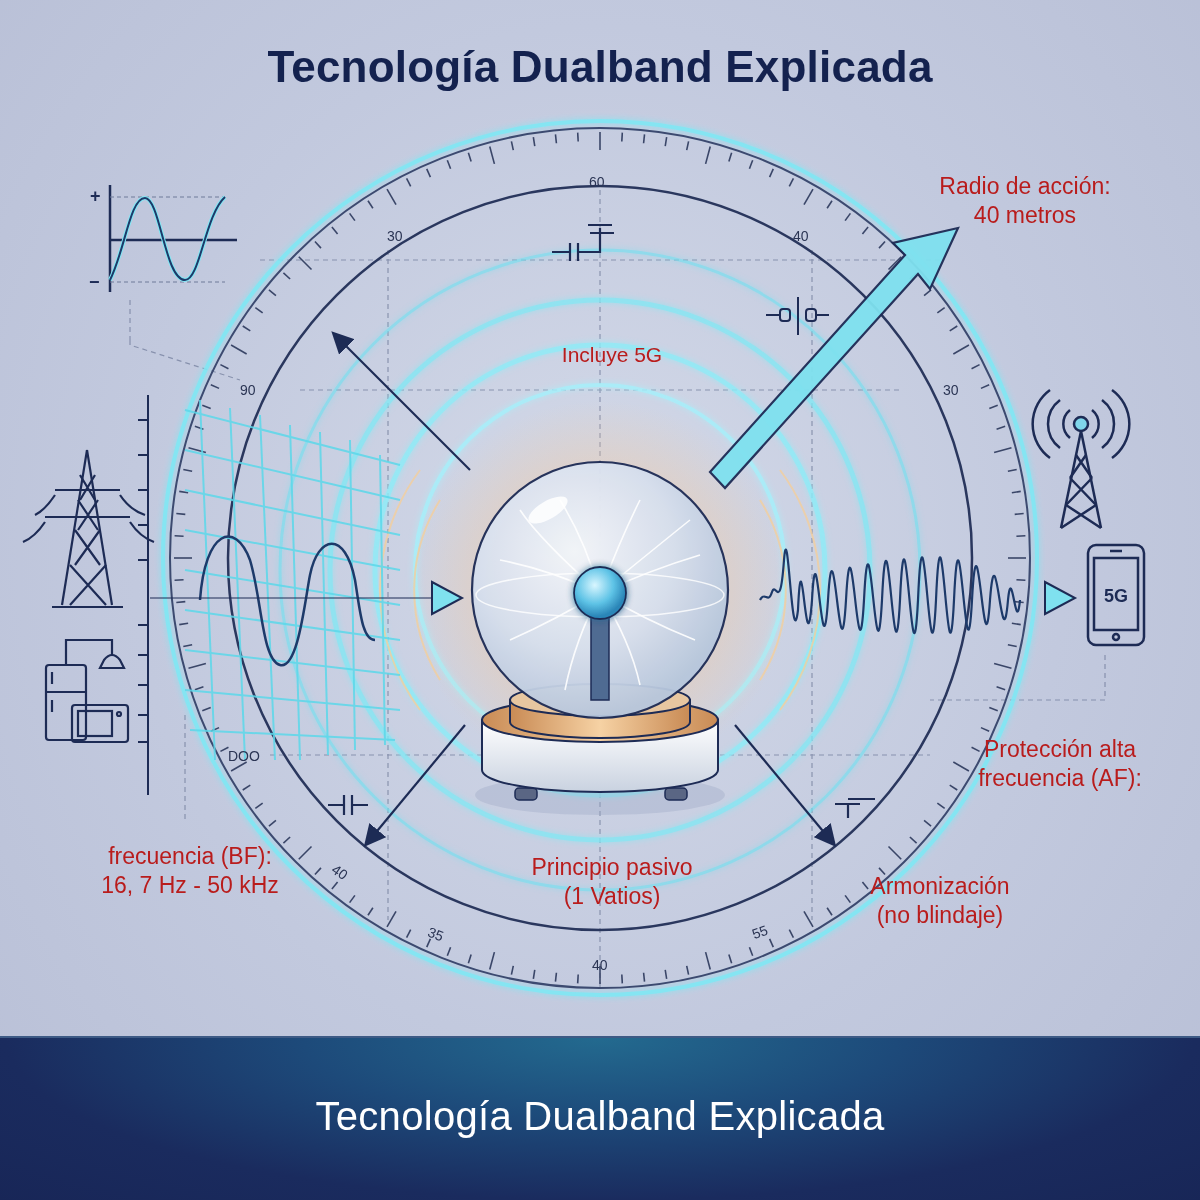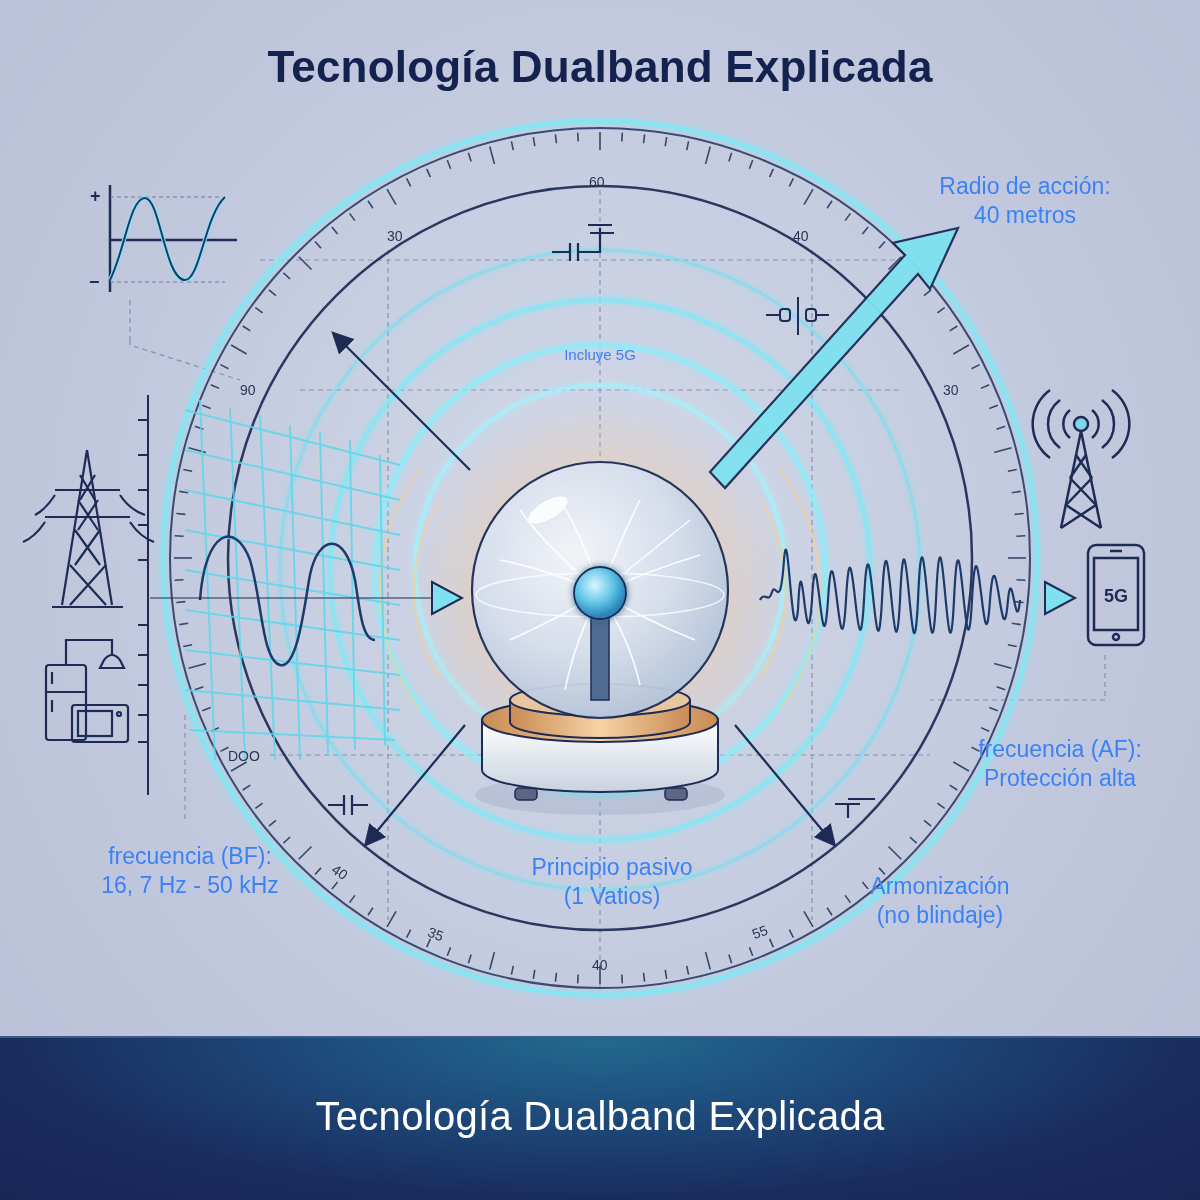--- a/index.html
+++ b/index.html
@@ -7,21 +7,21 @@
     width: 1200px; height: 1200px; position: relative; overflow: hidden;
     background: radial-gradient(ellipse at 50% 45%, #d3d9e8 0%, #c2c9de 55%, #b8bfd6 100%);
     font-family: "Liberation Sans", sans-serif;
   }
   .title {
     position: absolute; left: 0; top: 42px; width: 1200px; text-align: center;
     font-size: 44px; font-weight: bold; color: #14224f; letter-spacing: 0.2px;
   }
   svg.stage { position: absolute; left: 0; top: 0; }
   .label {
-    position: absolute; text-align: center; color: #3b82f6;
+    position: absolute; text-align: center; color: #b91c1c;
     font-size: 23px; line-height: 29px;
   }
   .dial-num {
     position: absolute; font-size: 14px; color: #2b3554;
   }
   .banner {
     position: absolute; left: 0; top: 1036px; width: 1200px; height: 164px;
     background: radial-gradient(ellipse at 50% 0%, #236a8f 0%, #1d4a7a 35%, #1a2b5e 70%, #182657 100%);
     border-top: 2px solid #3d5a85;
   }
@@ -391,30 +391,30 @@
 <div class="dial-num" style="left:592px;top:957px">40</div>
 <div class="dial-num" style="left:752px;top:924px;transform:rotate(-20deg)">55</div>
 
 <div style="position:absolute;left:90px;top:186px;font-size:18px;color:#1d2b55;font-weight:bold">+</div>
 <div style="position:absolute;left:89px;top:272px;font-size:18px;color:#1d2b55;font-weight:bold">−</div>
 
 <div class="label" style="left:900px;top:172px;width:250px">
   <div>Radio de acción:</div>
   <div>40 metros</div>
 </div>
-<div class="label" style="left:500px;top:340px;width:200px;font-size:15px">Incluye 5G</div>
+<div class="label" style="left:512px;top:340px;width:200px;font-size:21px">Incluye 5G</div>
 
 <div class="label" style="left:60px;top:842px;width:260px">
   <div>frecuencia (BF):</div>
   <div>16, 7 Hz - 50 kHz</div>
 </div>
 
 <div class="label" style="left:940px;top:735px;width:240px">
+  <div>Protección alta</div>
   <div>frecuencia (AF):</div>
-  <div>Protección alta</div>
 </div>
 
 <div class="label" style="left:492px;top:853px;width:240px">
   <div>Principio pasivo</div>
   <div>(1 Vatios)</div>
 </div>
 
 <div class="label" style="left:830px;top:872px;width:220px">
   <div>Armonización</div>
   <div>(no blindaje)</div>

